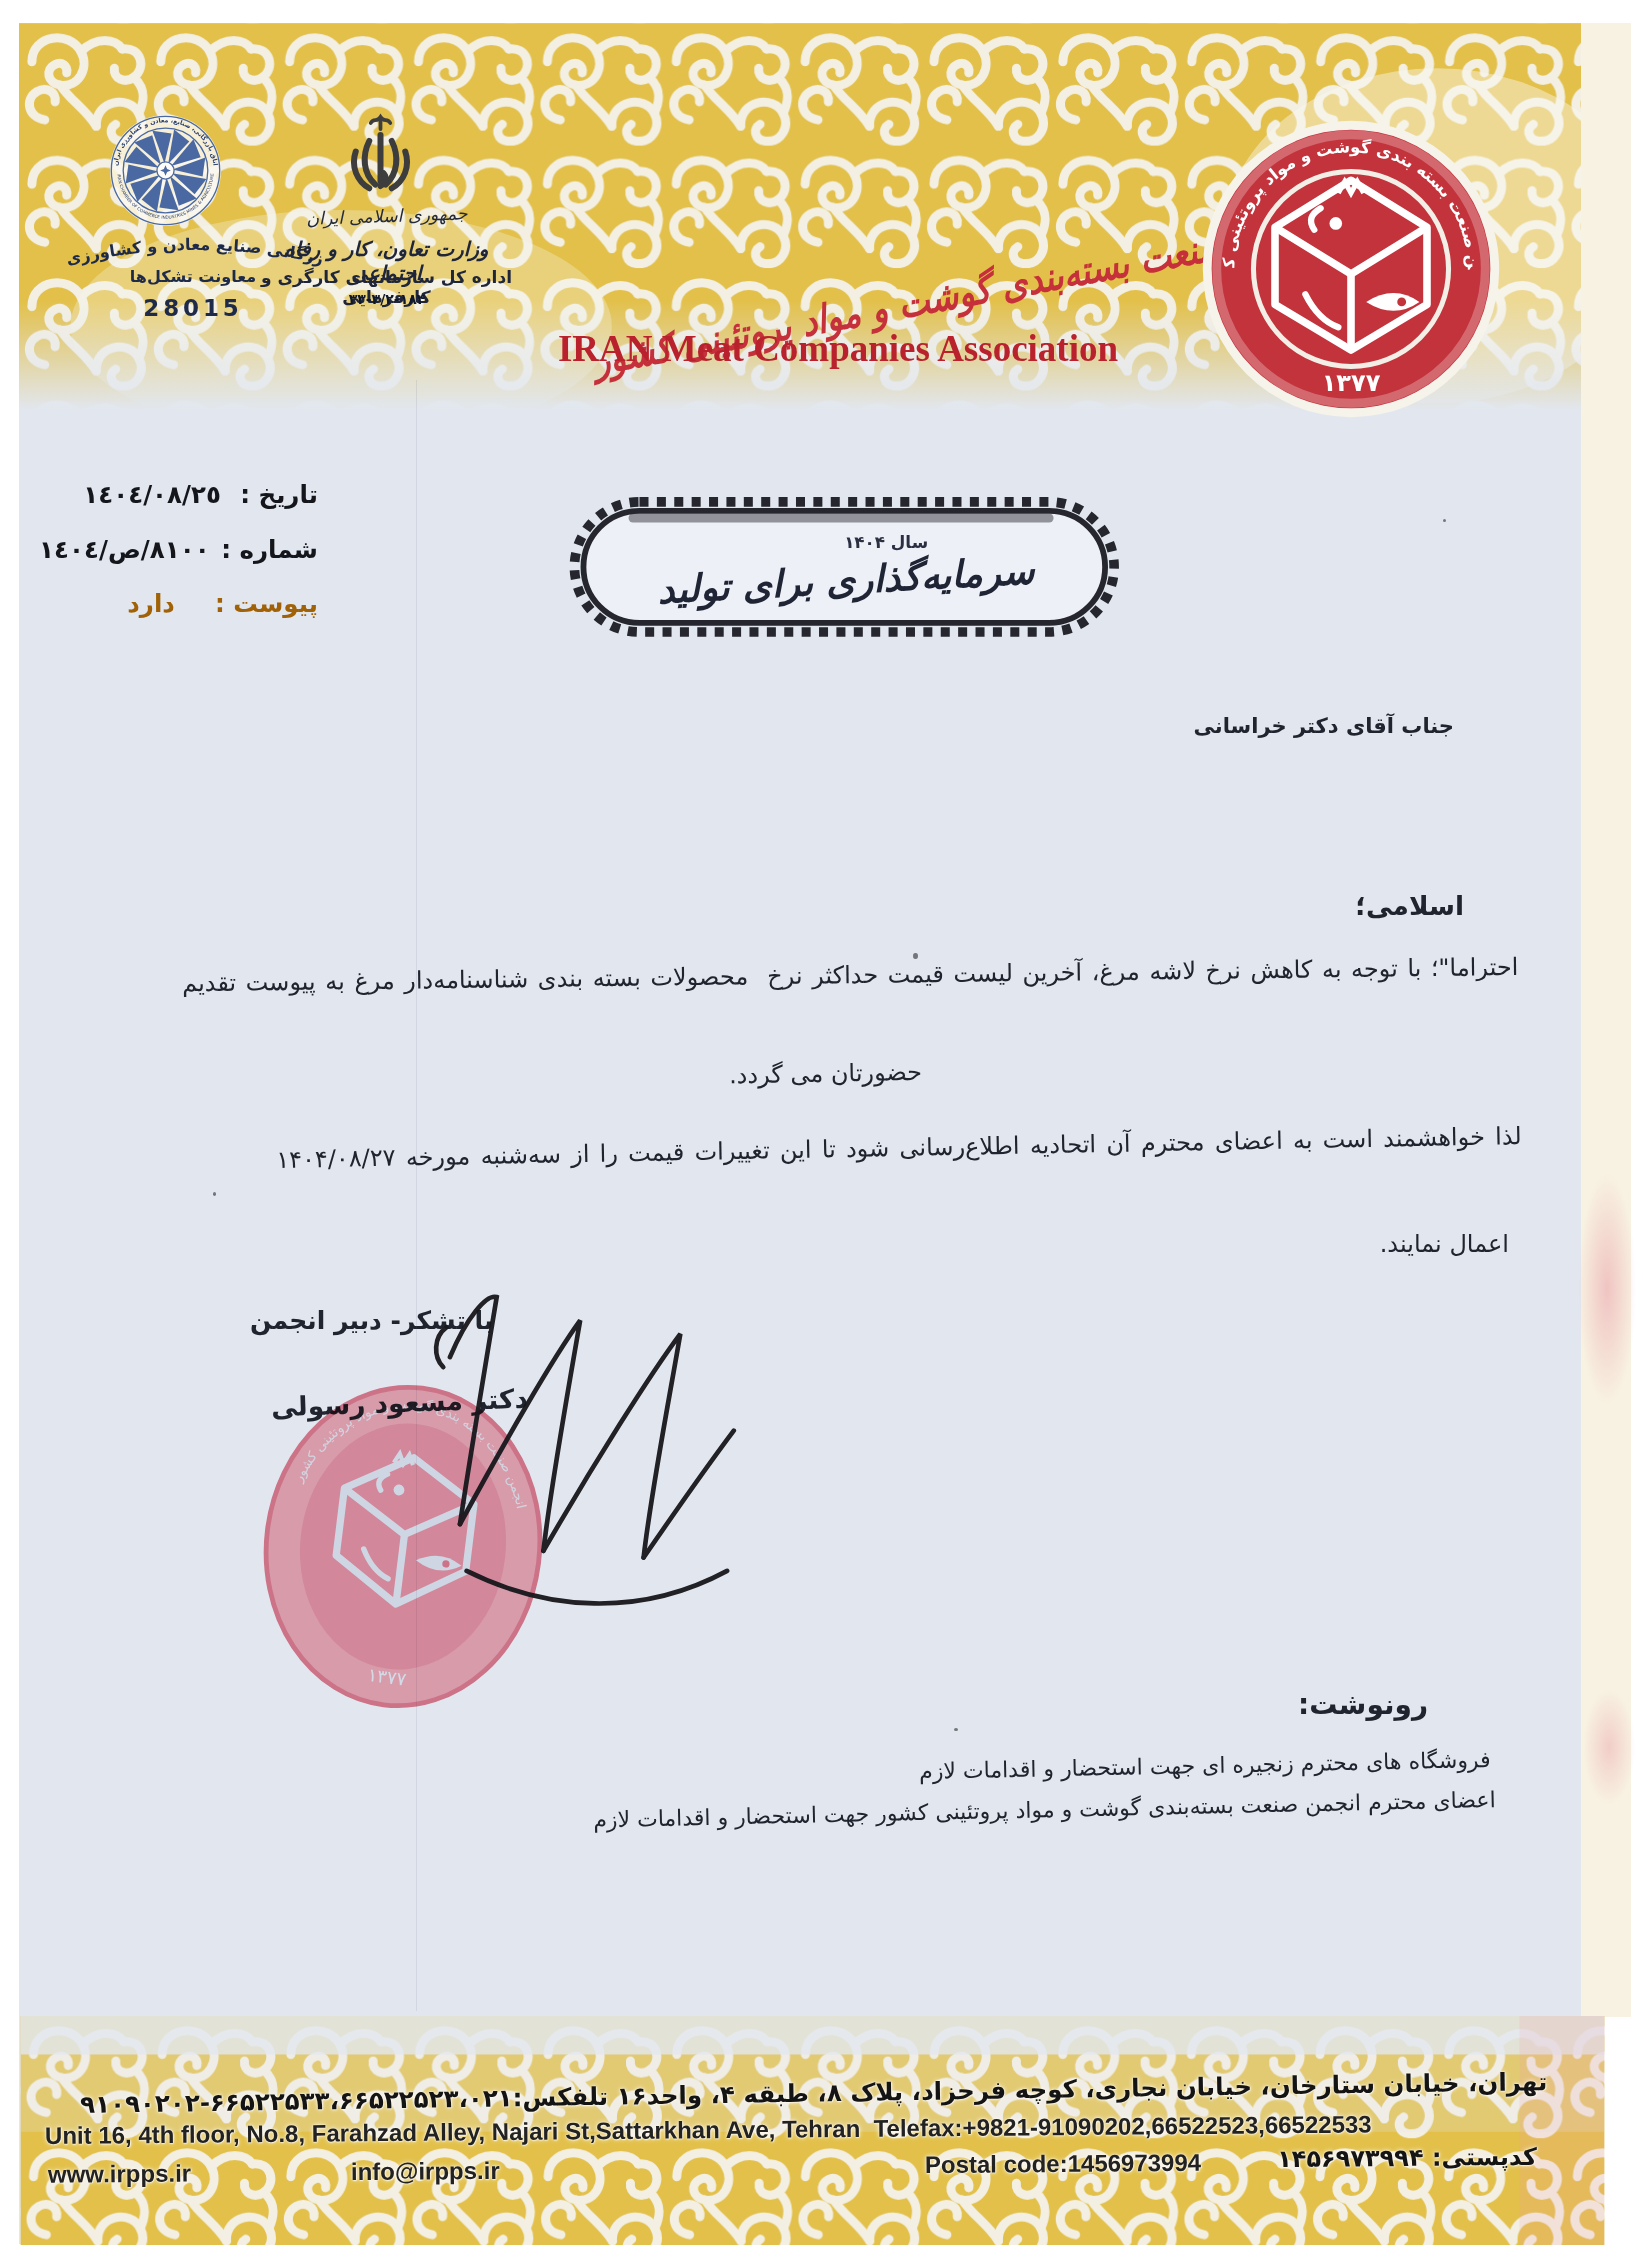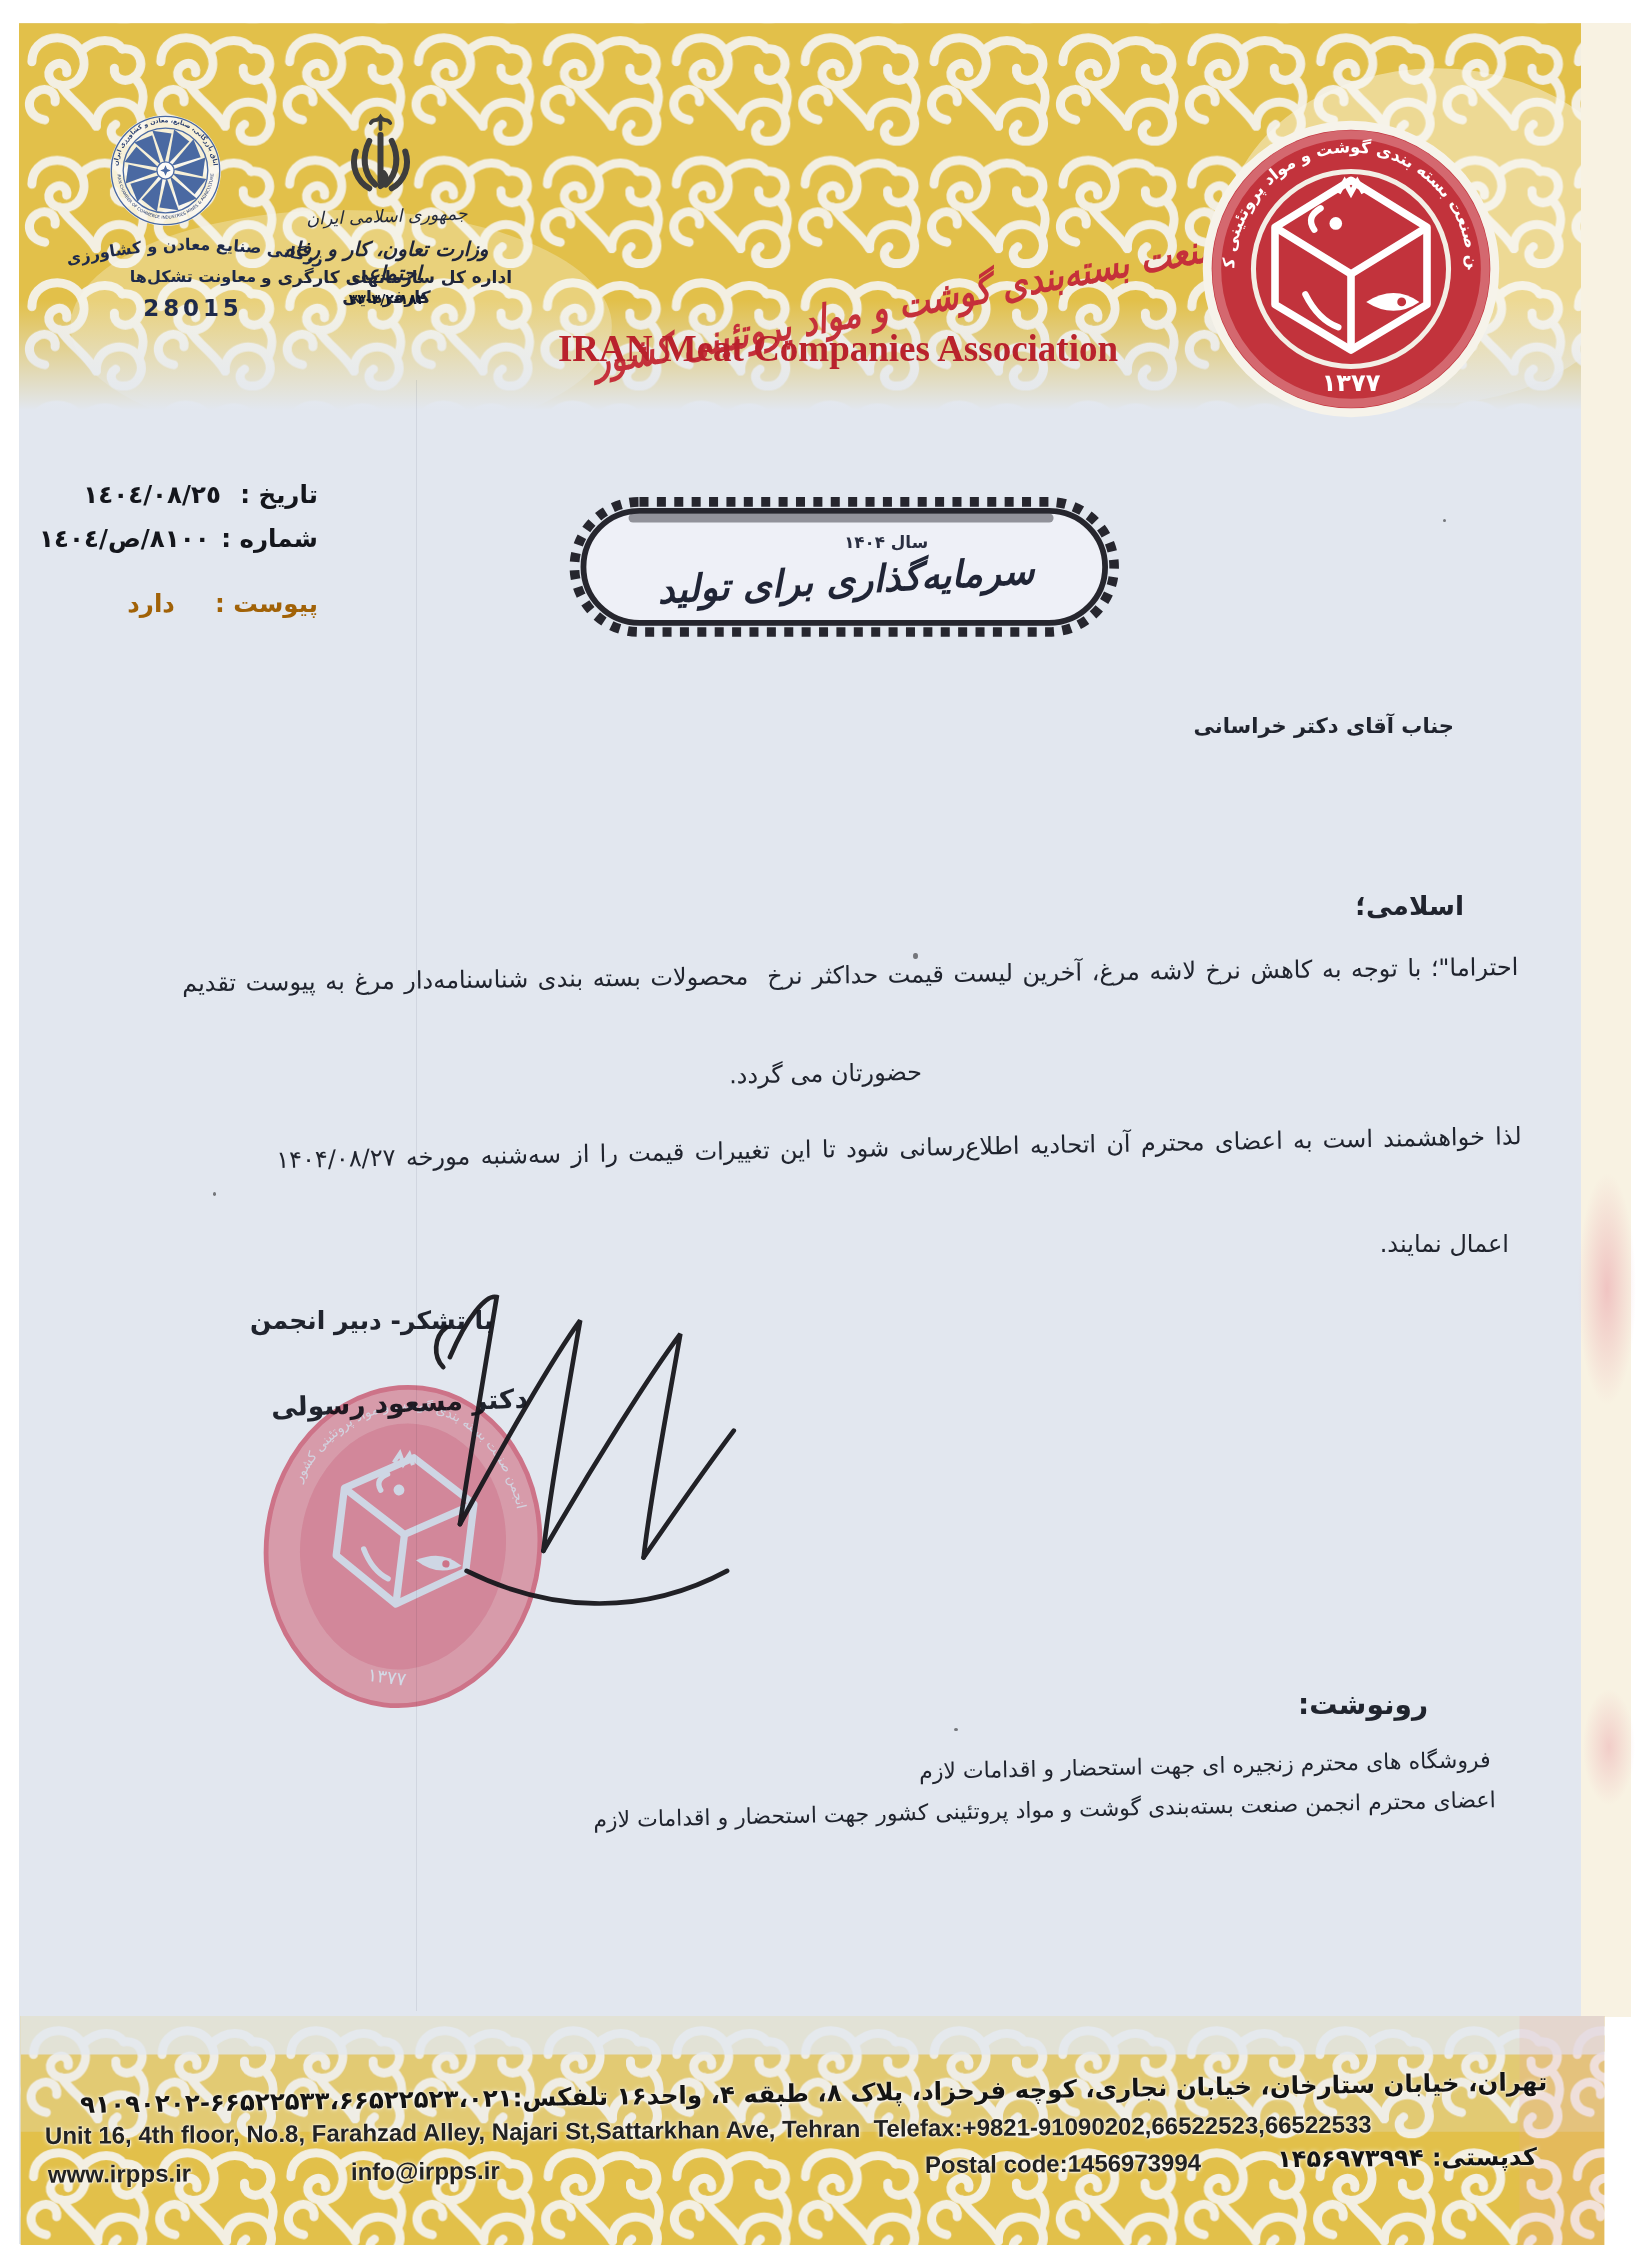--- a/index.html
+++ b/index.html
@@ -138,21 +138,21 @@
       <path d="M110,60 l5,-9 l5,9 l5,-9 l5,9" stroke="#ffffff" stroke-width="4" fill="none"></path>
       <path d="M132,146 q22,-14 42,0 q-20,14 -42,0 Z" fill="#ffffff"></path>
       <circle cx="160" cy="146" r="3.5" fill="#c2333c"></circle>
       <path d="M84,140 q10,20 26,26" stroke="#ffffff" stroke-width="5" fill="none" stroke-linecap="round"></path>
     </g>
   </svg>
 
   <div class="abs rtl pre" style="left:52px;top:451px;width:297px;text-align:right;font-size:24.5px;color:#14161c;">
     <span class="bold">تاریخ :</span><span class="bold" style="margin-right:19.3px;">١٤٠٤/٠٨/٢٥</span>
   </div>
-  <div class="abs rtl pre" style="left:52px;top:495px;width:297px;text-align:right;font-size:24.5px;color:#14161c;">
+  <div class="abs rtl pre" style="left:52px;top:506px;width:297px;text-align:right;font-size:24.5px;color:#14161c;">
     <span class="bold">شماره :</span><span class="bold" style="margin-right:11.6px;">٨١٠٠/ص/١٤٠٤</span>
   </div>
   <div class="abs rtl pre" style="left:52px;top:560px;width:297px;text-align:right;font-size:24.5px;color:#a16207;">
     <span class="bold">پیوست :</span><span class="bold" style="margin-right:40px;">دارد</span>
   </div>
 
   <svg class="abs" style="left:564px;top:489px;" width="567" height="161" viewBox="0 0 880 250">
     <rect x="16" y="20" width="838" height="202" rx="101" fill="none" stroke="#26262e" stroke-width="15" stroke-dasharray="14 13"></rect>
     <rect x="30" y="34" width="810" height="174" rx="87" fill="#eef0f7" stroke="#26262e" stroke-width="9"></rect>
     <rect x="100" y="38" width="660" height="14" rx="7" fill="#33333e" opacity="0.5"></rect>

